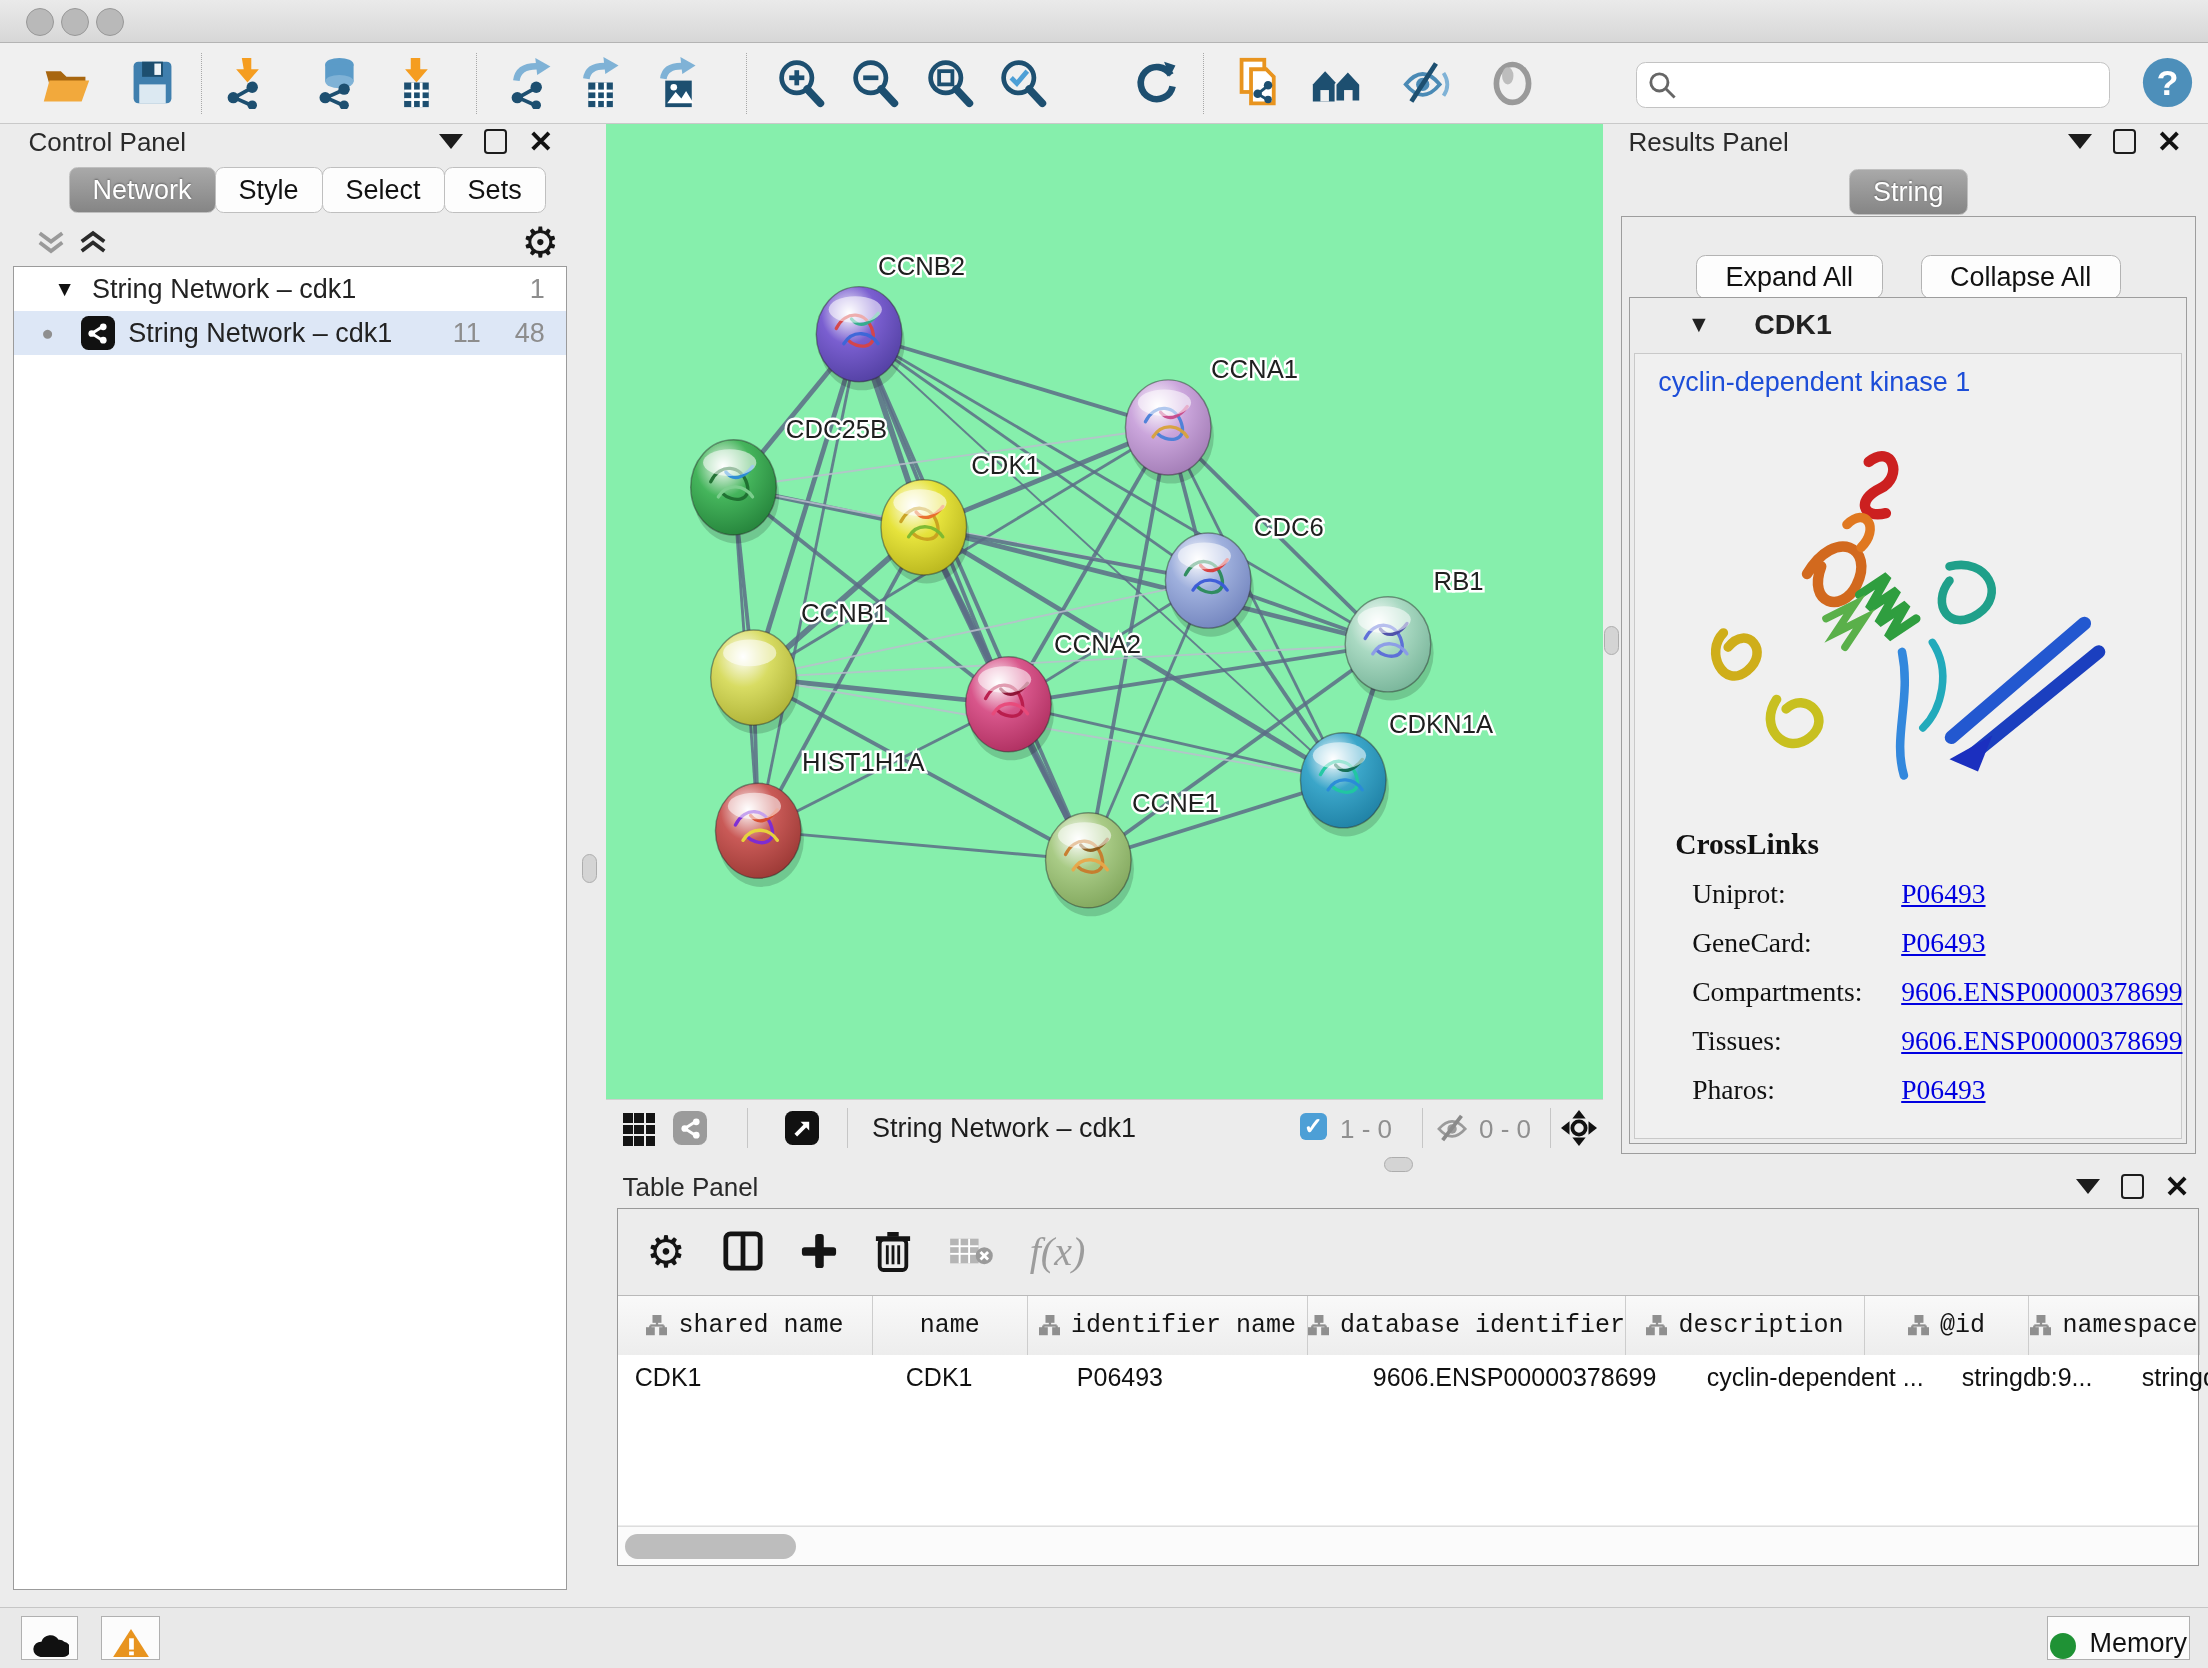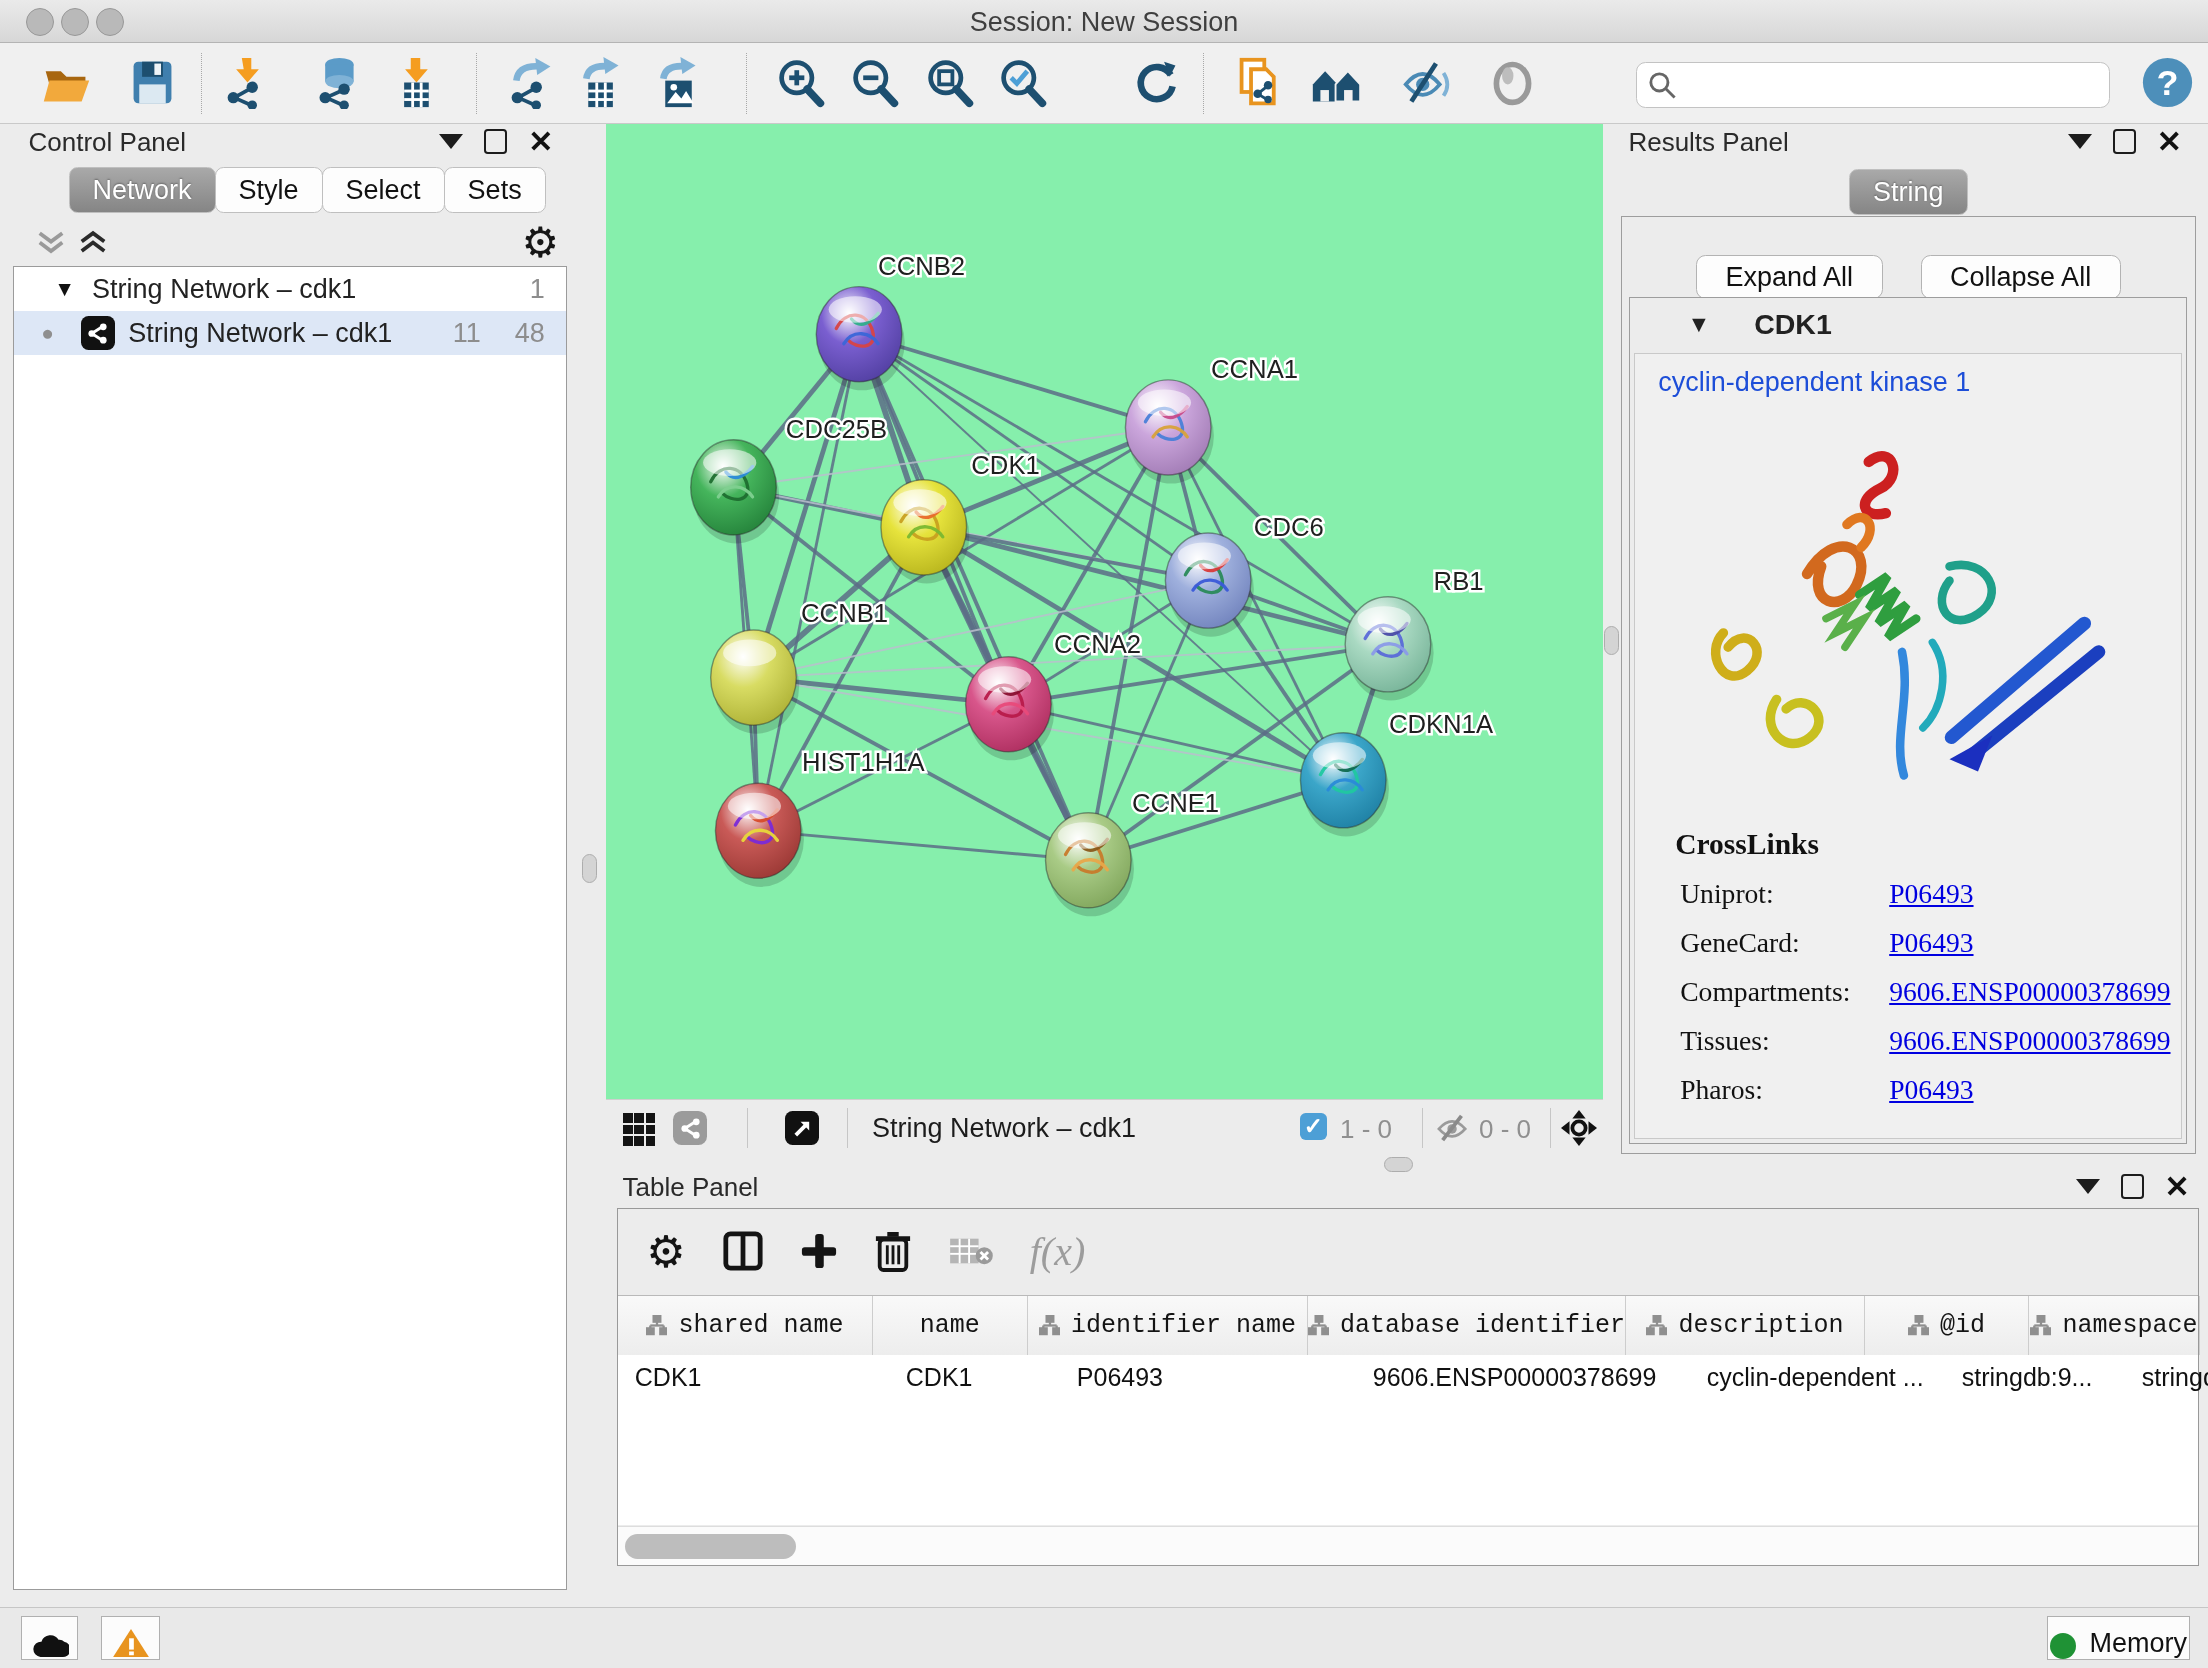--- a/index.html
+++ b/index.html
@@ -77,21 +77,21 @@
     border-radius:9.5px;color:#111;}
   .rp-entry{position:absolute;left:7.6px;top:80px;right:7.6px;bottom:9.5px;border:1.9px solid #9d9d9d;}
   .rp-entry-head{position:absolute;left:0;top:0;right:0;height:53px;background:#ececec;
     display:flex;align-items:center;}
   .rp-entry-body{position:absolute;left:3.8px;top:55px;right:3.8px;bottom:3.8px;background:#f0f0f0;
     border:1px solid #c9c9c9;}
   .rp-desc{position:absolute;left:23px;top:13.3px;font-size:27px;color:#1d4ed8;}
   .xl{position:absolute;left:40px;top:474px;font-family:"Liberation Serif",serif;}
   .xl-title{font-size:29.5px;font-weight:bold;color:#111;}
   .xl-row{margin-top:17px;font-size:27.6px;display:flex;}
-  .xl-label{width:209px;margin-left:5px;color:#111;}
+  .xl-label{width:209px;margin-left:17px;color:#111;}
   .xl-link{color:#0000e0;text-decoration:underline;}
 
   
   .table-panel{position:absolute;left:613px;top:1172px;width:1590px;height:438px;}
   .tp-box{position:absolute;left:3.8px;top:36px;right:3.8px;height:356px;border:1.9px solid #999;
     background:#ececec;}
   .tp-toolbar{position:absolute;left:0;top:0;height:84px;display:flex;align-items:center;gap:36px;
     padding-left:28.5px;}
   .fx{font-family:"Liberation Serif",serif;font-style:italic;font-size:40px;color:#9c9c9c;}
   .tp-head{position:absolute;left:0;top:86px;right:0;height:59px;display:flex;
@@ -118,21 +118,20 @@
 </style>
 </head>
 <body>
 
 <div id="app">
 
   <div class="titlebar">
     <span class="tl" style="left:26px"></span>
     <span class="tl" style="left:61px"></span>
     <span class="tl" style="left:96px"></span>
-    <div class="win-title">Session: New Session</div>
   </div>
 
   <div class="toolbar">
     <span class="tbtn" style="left:40px">
       <svg width="53" height="53" viewBox="0 0 56 56">
           <path d="M6 16h16l6 6h20v8H10z" fill="#a8660f"></path>
           <path d="M10 26h42l-8 22H4z" fill="#f2a93c"></path>
         </svg>
     </span>
     <span class="tbtn" style="left:126px">

